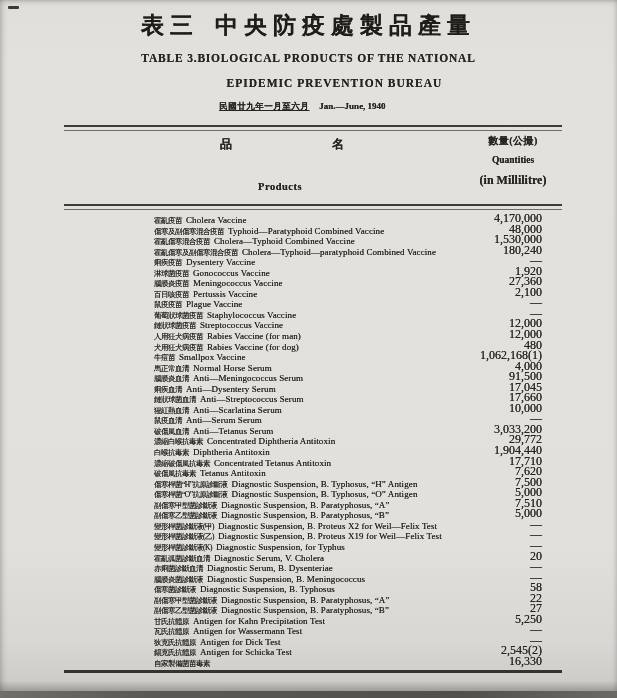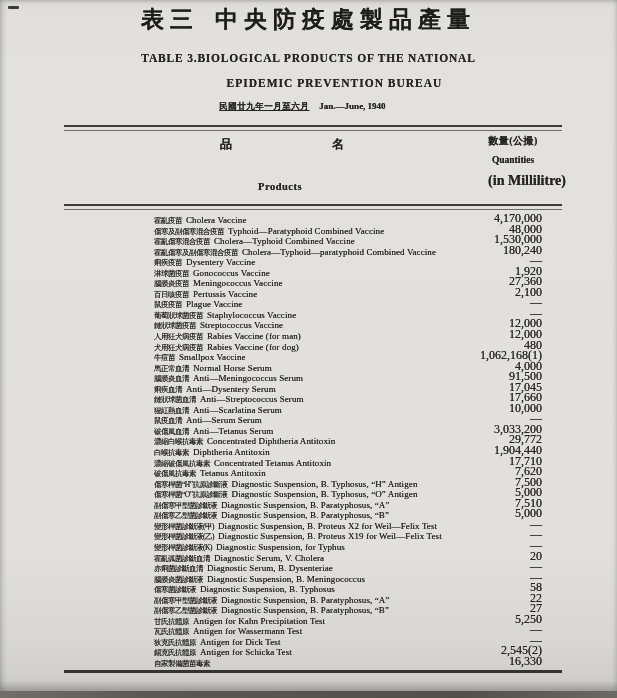--- a/index.html
+++ b/index.html
@@ -5,40 +5,40 @@
   html,body{margin:0;padding:0;background:#c9c8c5;}
   .page{
     position:relative;width:617px;height:698px;overflow:hidden;
     background:linear-gradient(180deg,#dfdedb 0%,#e2e1de 10%,#e1e0dd 78%,#d8d7d4 92%,#cfcecb 97%,#bdbcb9 100%);
     box-shadow:inset 4px 0 6px -3px rgba(60,58,52,.35), inset -3px 0 5px -2px rgba(60,58,52,.22), inset 0 4px 6px -4px rgba(60,58,52,.3);
     font-family:"Liberation Serif","DejaVu Serif",serif;
     color:#26241f;
     text-shadow:0 0 .6px rgba(44,42,36,.85);
   }
   .artifact-dash{position:absolute;left:8px;top:6px;width:11px;height:3px;background:#3b3a36;border-radius:1px;filter:blur(.4px);}
-  .title-zh{position:absolute;top:4px;left:0;width:100%;text-align:center;font-size:23px;font-weight:bold;letter-spacing:6px;color:#1e1d19;}
+  .title-zh{position:absolute;top:10px;left:0;width:100%;text-align:center;font-size:23px;font-weight:bold;letter-spacing:6px;color:#1e1d19;}
   .title-zh .t2{margin-left:16px;}
   .en-title1{position:absolute;top:52px;left:0;width:100%;text-align:center;font-size:11.5px;font-weight:bold;letter-spacing:.8px;}
   .en-title1 .lbl{}
   .en-title2{position:absolute;top:77px;left:0;width:100%;text-align:center;font-size:11.5px;font-weight:bold;letter-spacing:1px;transform:translateX(26px);}
   .date-line{position:absolute;top:101px;left:0;width:100%;text-align:center;font-size:9px;font-weight:bold;transform:translateX(-6px);}
   .date-line .dzh{font-size:8.5px;letter-spacing:.5px;margin-right:10px;text-decoration:underline;}
   .rule{position:absolute;left:64px;width:498px;}
   .rule.double{height:3px;border-top:2.5px solid #3e3c36;border-bottom:1px solid #6e6c66;}
   .rule.r1{top:125px;}
   .rule.r2{top:204px;}
   .rule.rbottom{top:670px;border-top:3px solid #353330;}
   .thead{position:absolute;top:129px;left:64px;width:498px;height:75px;}
   .col-zh-a{position:absolute;left:156px;top:7px;font-size:12px;font-weight:bold;}
   .col-zh-b{position:absolute;left:268px;top:7px;font-size:12px;font-weight:bold;}
   .col-products{position:absolute;left:194px;top:52px;font-size:10.5px;font-weight:bold;letter-spacing:.5px;}
   .qtycol{position:absolute;left:396px;top:5px;width:106px;text-align:center;font-weight:bold;}
   .qty-zh{font-size:10px;letter-spacing:.5px;}
   .qty-en1{font-size:9.5px;margin-top:7px;}
-  .qty-en2{font-size:14px;margin-top:8px;text-align:right;}
+  .qty-en2{font-size:12px;margin-top:8px;}
   .tbody{position:absolute;top:213px;left:154px;width:388px;}
   .row{display:flex;justify-content:space-between;align-items:flex-start;height:10.55px;line-height:10.55px;white-space:nowrap;}
   .cell-name{overflow:visible;}
   .cell-name .zh{font-size:7.5px;letter-spacing:-.5px;margin-right:4px;color:#201e1a;}
   .cell-name .en{font-size:9px;letter-spacing:.1px;}
   .cell-qty{font-size:12px;text-align:right;flex:0 0 auto;padding-left:8px;}
   .bottom-band{position:absolute;left:0;right:0;bottom:0;height:7px;background:linear-gradient(90deg,#716f6a,#5a5852 25%,#52504a 75%,#6b6964);}
   .bottom-fade{position:absolute;left:0;right:0;bottom:7px;height:10px;background:linear-gradient(180deg,rgba(90,88,82,0),rgba(90,88,82,.35));}
 </style>
 </head>

